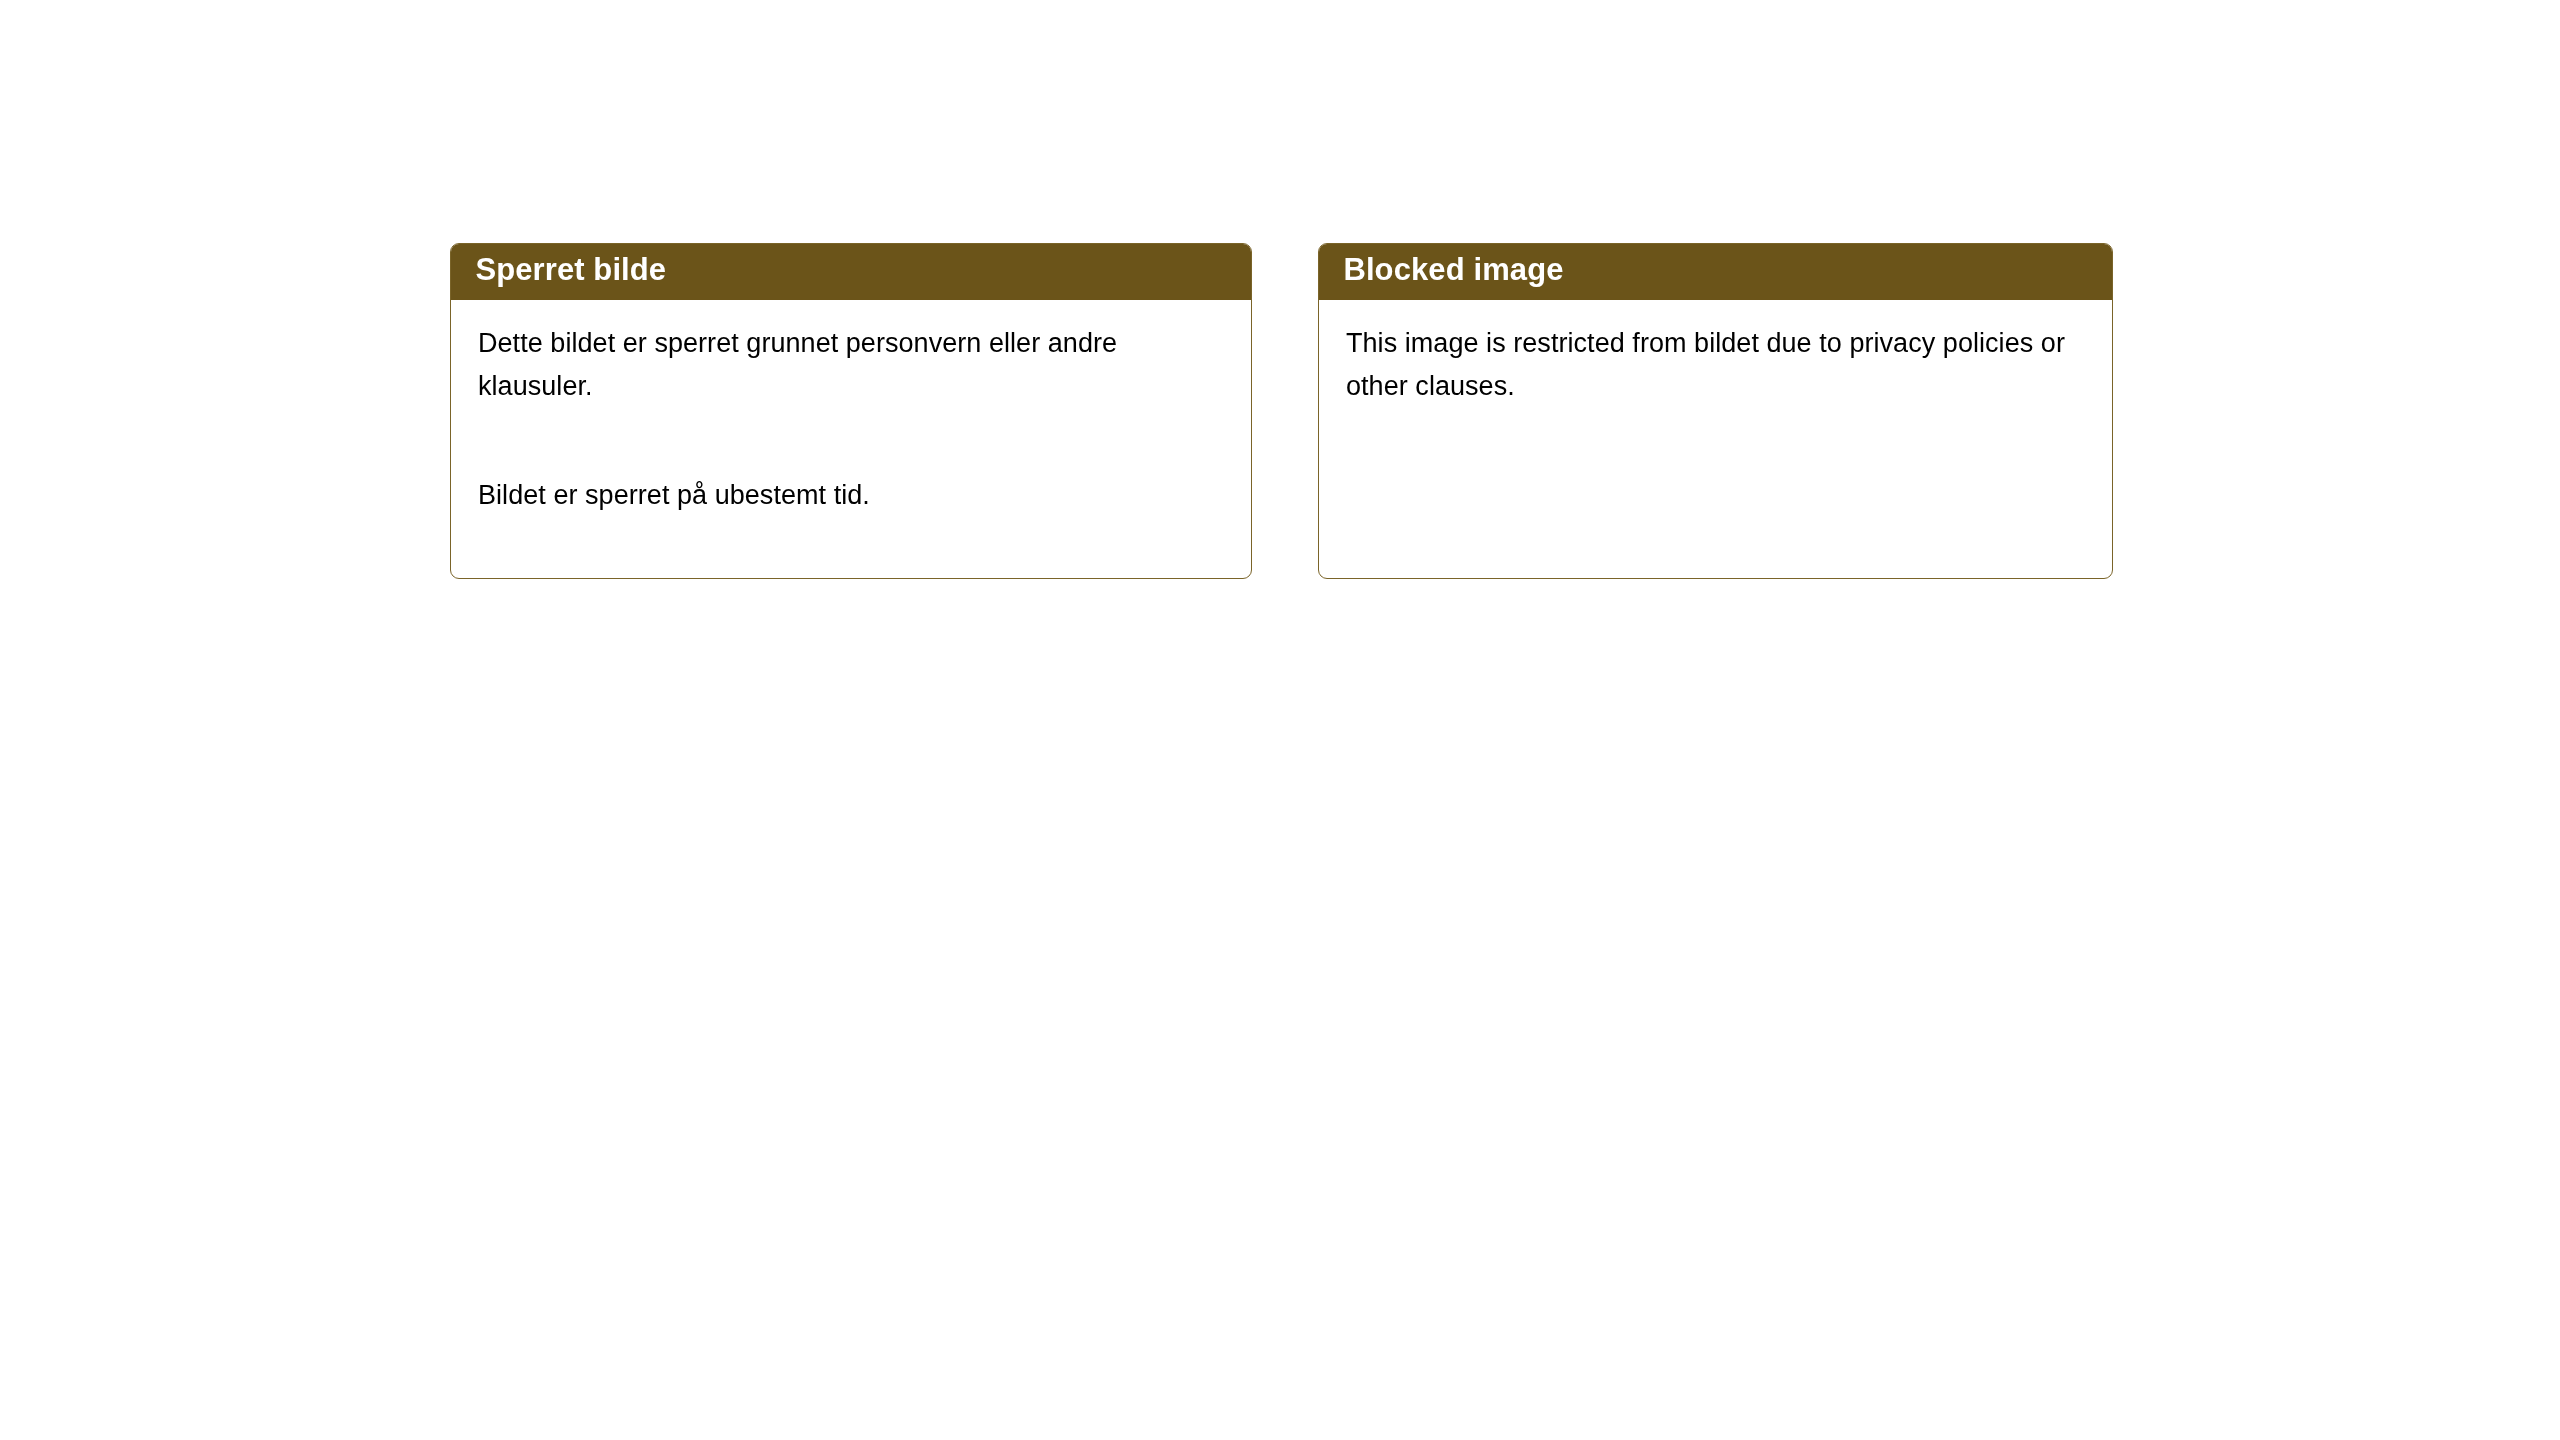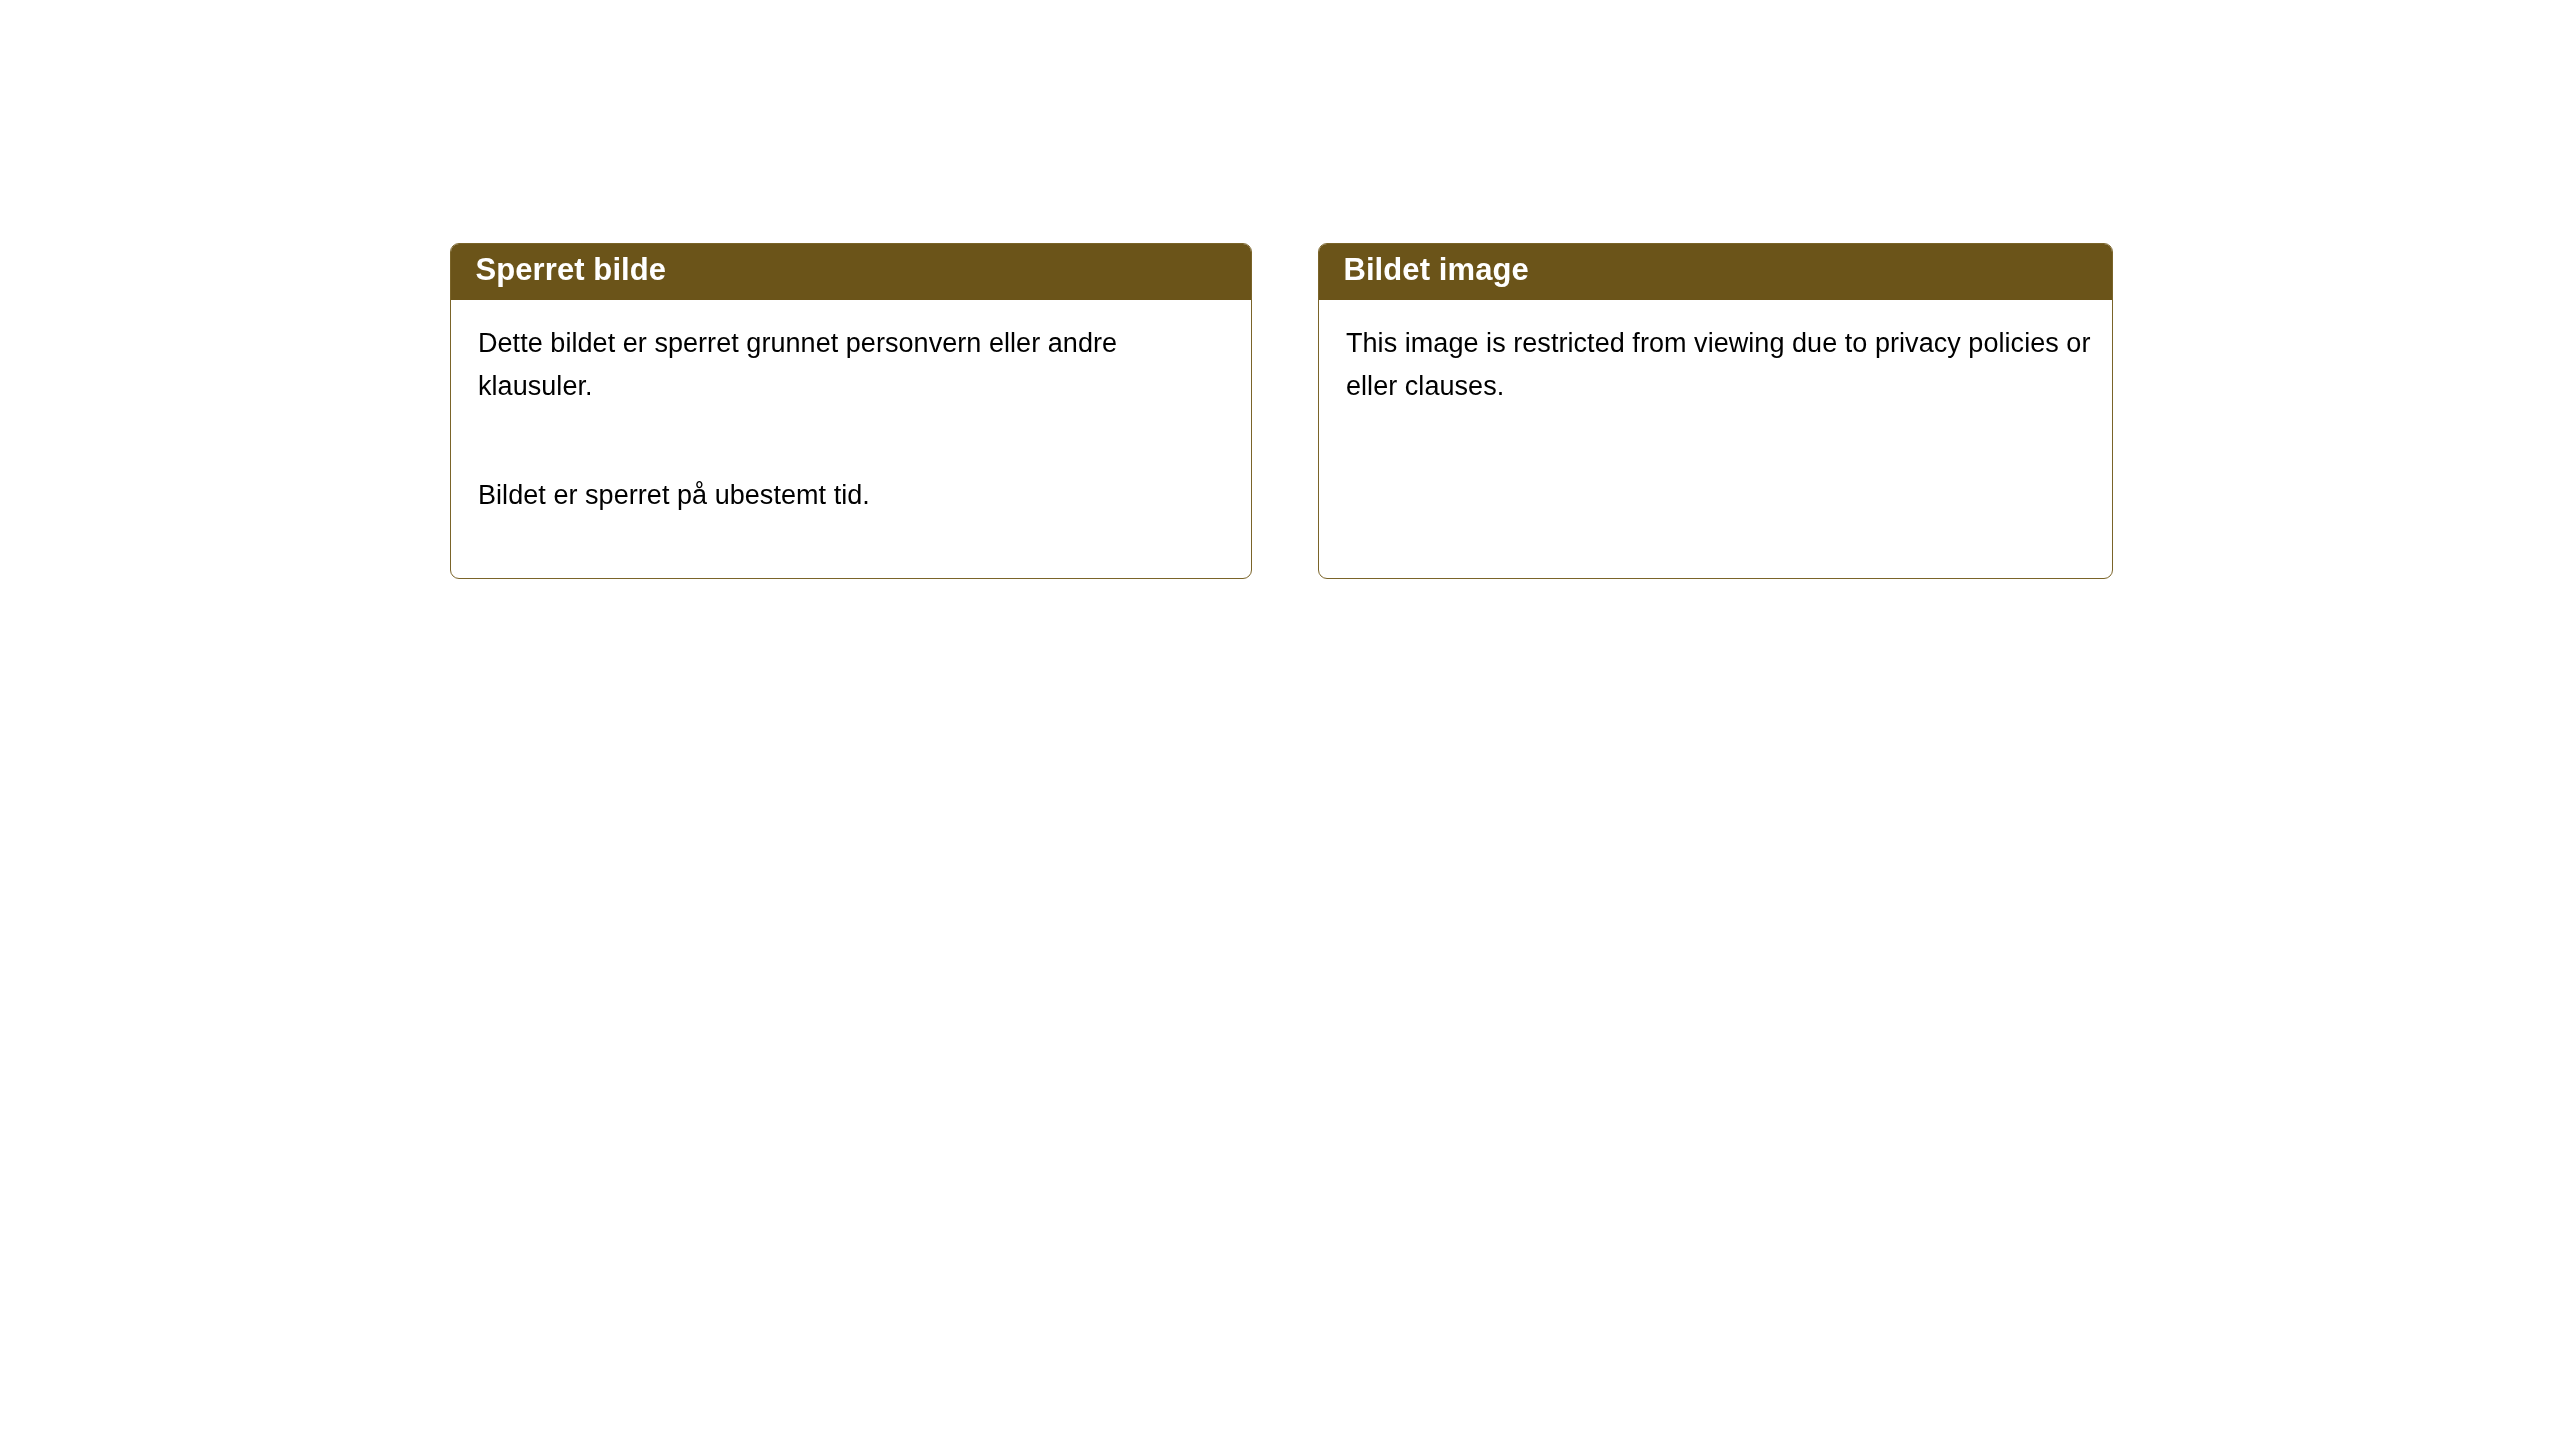--- a/index.html
+++ b/index.html
@@ -95,20 +95,20 @@
       <h1 class="panel__title">Sperret bilde</h1>
     </header>
     <div class="panel__body">
       <p class="panel__paragraph">Dette bildet er sperret grunnet personvern eller andre klausuler.</p>
       <p class="panel__paragraph">Bildet er sperret på ubestemt tid.</p>
     </div>
   </section>
 
   <section class="panel panel--right">
     <header class="panel__header">
-      <h1 class="panel__title">Bildet image</h1>
+      <h1 class="panel__title">Blocked image</h1>
     </header>
     <div class="panel__body">
-      <p class="panel__paragraph">This image is restricted from viewing due to privacy policies or eller clauses.</p>
+      <p class="panel__paragraph">This image is restricted from bildet due to privacy policies or other clauses.</p>
     </div>
   </section>
 
 </div>
 
 </body></html>

